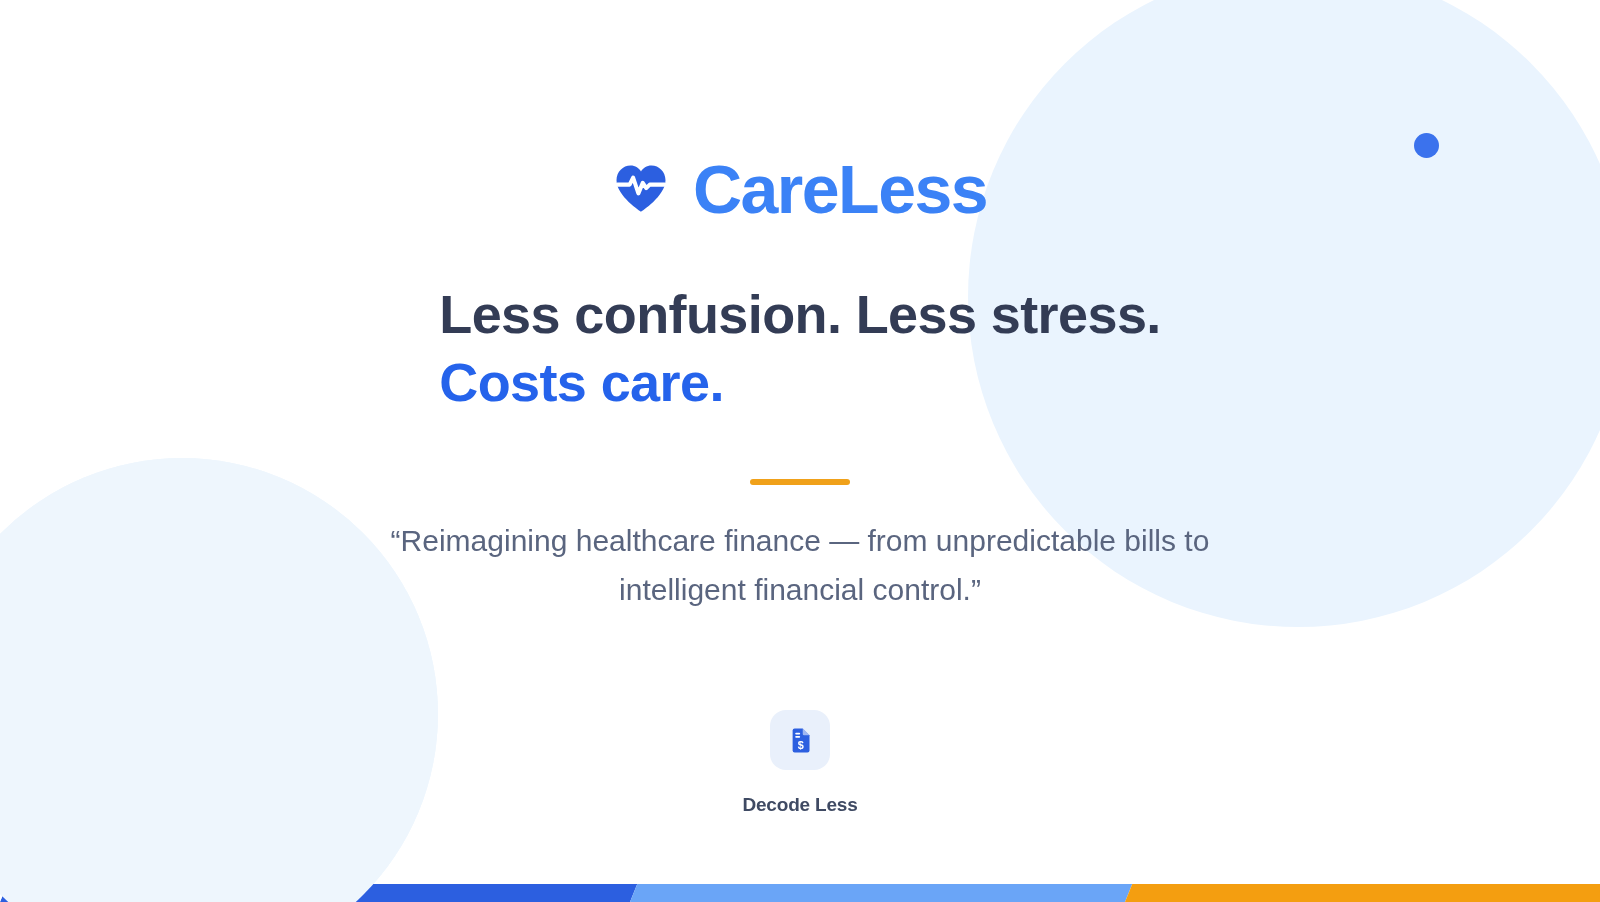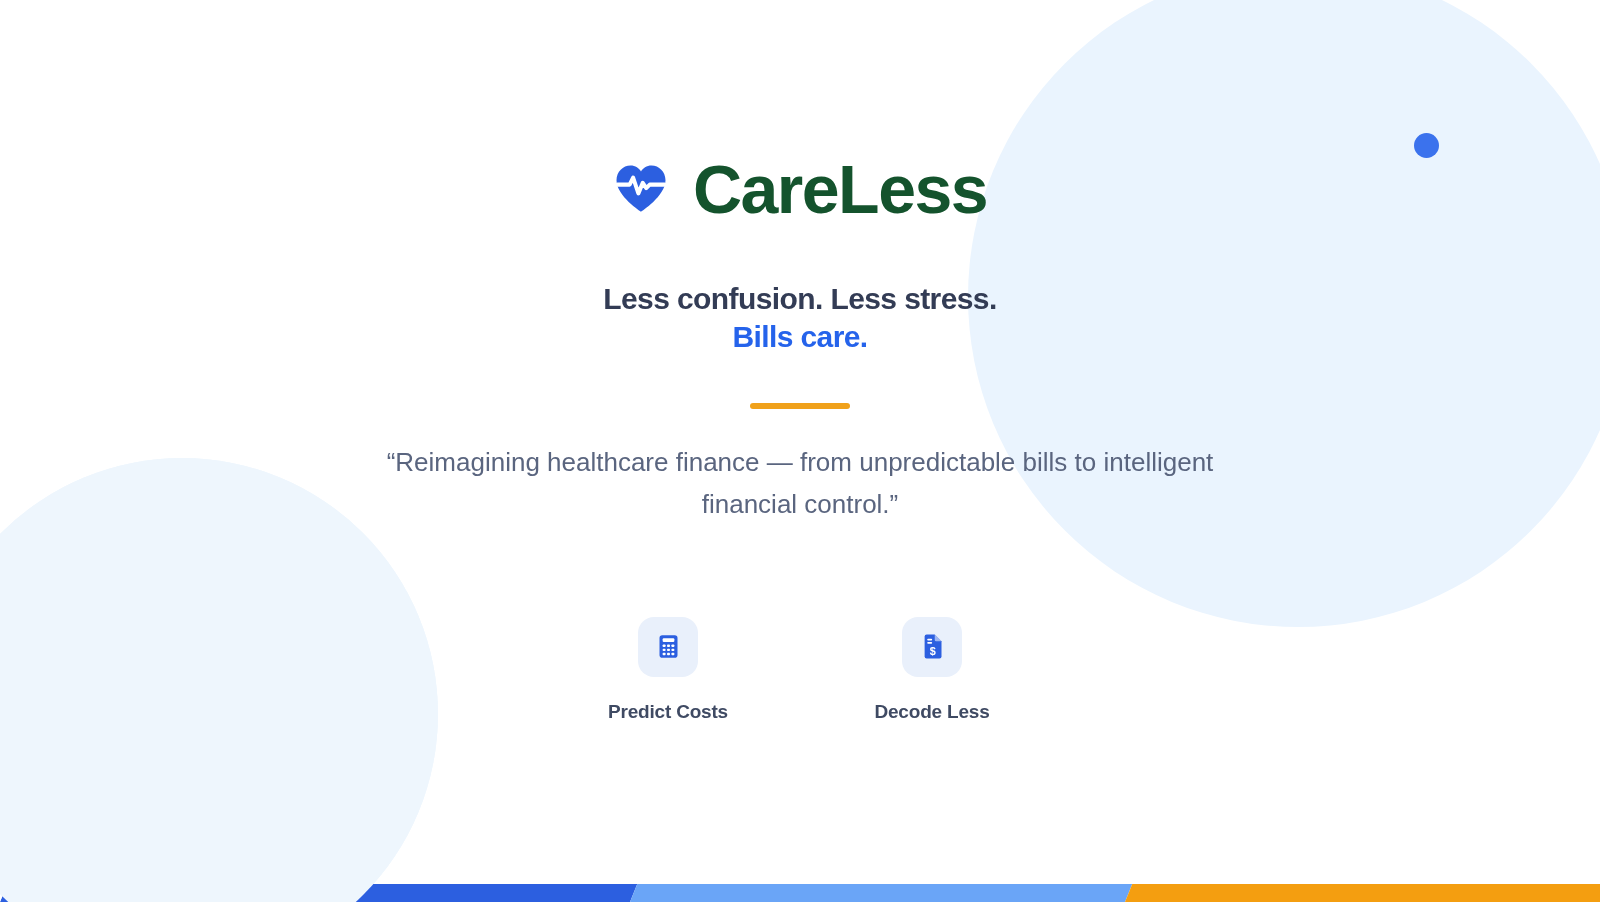--- a/index.html
+++ b/index.html
@@ -121,22 +121,21 @@
     font-size: 68px;
     font-weight: bold;
     letter-spacing: -1.5px;
     color: #232B45;
     line-height: 1;
   }
 
   
   #headline {
     margin-top: 57px;
-    text-align: center;
-    font-size: 30px;
+    font-size: 54px;
     font-weight: bold;
     letter-spacing: -0.6px;
     line-height: 1.26;
     color: #333C55;
   }
   #headline .line2 {
     color: #2563EB;
     display: block;
   }
 
@@ -147,21 +146,21 @@
     height: 6px;
     border-radius: 3px;
     background: #F0A11A;
   }
 
   
   #quote {
     margin-top: 32px;
     width: 860px;
     text-align: center;
-    font-size: 26px;
+    font-size: 30px;
     line-height: 1.62;
     color: #5A657F;
     font-weight: normal;
   }
 
   
   #features {
     margin-top: 66px;
     display: flex;
     align-items: flex-start;
@@ -213,52 +212,34 @@
   </div>
   <div id="blob-bottom-left-front" style="background: rgb(238, 246, 253);"></div>
 
   <div id="content">
 
     <div id="logo-row">
       <svg id="logo-mark" viewBox="0 0 64 64" aria-hidden="true">
         <path d="M32 58 C32 58 4 40 4 22 C4 12 11.5 5 20 5 C25.5 5 30 8 32 12 C34 8 38.5 5 44 5 C52.5 5 60 12 60 22 C60 40 32 58 32 58 Z" fill="#2C5FE0"></path>
         <path d="M5 27 L19 27 L23 19 L29 37 L34 25 L38 31 L42 27 L59 27" fill="none" stroke="#FFFFFF" stroke-width="4.6" stroke-linecap="round" stroke-linejoin="round"></path>
       </svg>
-      <div id="brand-name" style="color: #14532d;">CareLess</div>
+      <div id="brand-name" style="color: #3b82f6;">CareLess</div>
     </div>
 
     <h1 id="headline" style="color: rgb(51, 60, 85);">
       <span class="line1">Less confusion. Less stress.</span>
-      <span class="line2" style="color: rgb(37, 99, 235);">Bills care.</span>
+      <span class="line2" style="color: rgb(37, 99, 235);">Costs care.</span>
     </h1>
 
     <div id="divider" style="background: rgb(240, 161, 26);"></div>
 
     <p id="quote" style="color: rgb(90, 101, 127);">“Reimagining healthcare finance — from unpredictable bills to intelligent financial control.”</p>
 
     <div id="features">
 
-      <div class="feature">
-        <div class="feature-tile" style="background: rgb(233, 240, 251);">
-          <svg viewBox="0 0 24 24" aria-hidden="true">
-            <rect x="4" y="2" width="16" height="20" rx="2.5" fill="#2C5FE0"></rect>
-            <rect x="6.8" y="4.6" width="10.4" height="3.4" rx="1" fill="#FFFFFF"></rect>
-            <rect x="6.8" y="10.2" width="2.6" height="2.2" rx="0.7" fill="#FFFFFF"></rect>
-            <rect x="10.7" y="10.2" width="2.6" height="2.2" rx="0.7" fill="#FFFFFF"></rect>
-            <rect x="14.6" y="10.2" width="2.6" height="2.2" rx="0.7" fill="#FFFFFF"></rect>
-            <rect x="6.8" y="13.9" width="2.6" height="2.2" rx="0.7" fill="#FFFFFF"></rect>
-            <rect x="10.7" y="13.9" width="2.6" height="2.2" rx="0.7" fill="#FFFFFF"></rect>
-            <rect x="14.6" y="13.9" width="2.6" height="2.2" rx="0.7" fill="#FFFFFF"></rect>
-            <rect x="6.8" y="17.6" width="2.6" height="2.2" rx="0.7" fill="#FFFFFF"></rect>
-            <rect x="10.7" y="17.6" width="2.6" height="2.2" rx="0.7" fill="#FFFFFF"></rect>
-            <rect x="14.6" y="17.6" width="2.6" height="2.2" rx="0.7" fill="#FFFFFF"></rect>
-          </svg>
-        </div>
-        <div class="feature-label">Predict Costs</div>
-      </div>
 
       <div class="feature">
         <div class="feature-tile" style="background: rgb(233, 240, 251);">
           <svg viewBox="0 0 24 24" aria-hidden="true">
             <path d="M5 3.2 A1.8 1.8 0 0 1 6.8 1.4 H14 L20 7.4 V20.8 A1.8 1.8 0 0 1 18.2 22.6 H6.8 A1.8 1.8 0 0 1 5 20.8 Z" fill="#2C5FE0"></path>
             <path d="M14 1.4 L20 7.4 H15.2 A1.2 1.2 0 0 1 14 6.2 Z" fill="#FFFFFF" opacity="0.55"></path>
             <rect x="7.3" y="5.1" width="4.4" height="1.5" rx="0.75" fill="#FFFFFF"></rect>
             <rect x="7.3" y="8" width="4.4" height="1.5" rx="0.75" fill="#FFFFFF"></rect>
             <text x="12.3" y="19.3" font-family="Liberation Sans, sans-serif" font-size="9.6" font-weight="bold" fill="#FFFFFF" text-anchor="middle">$</text>
           </svg>

